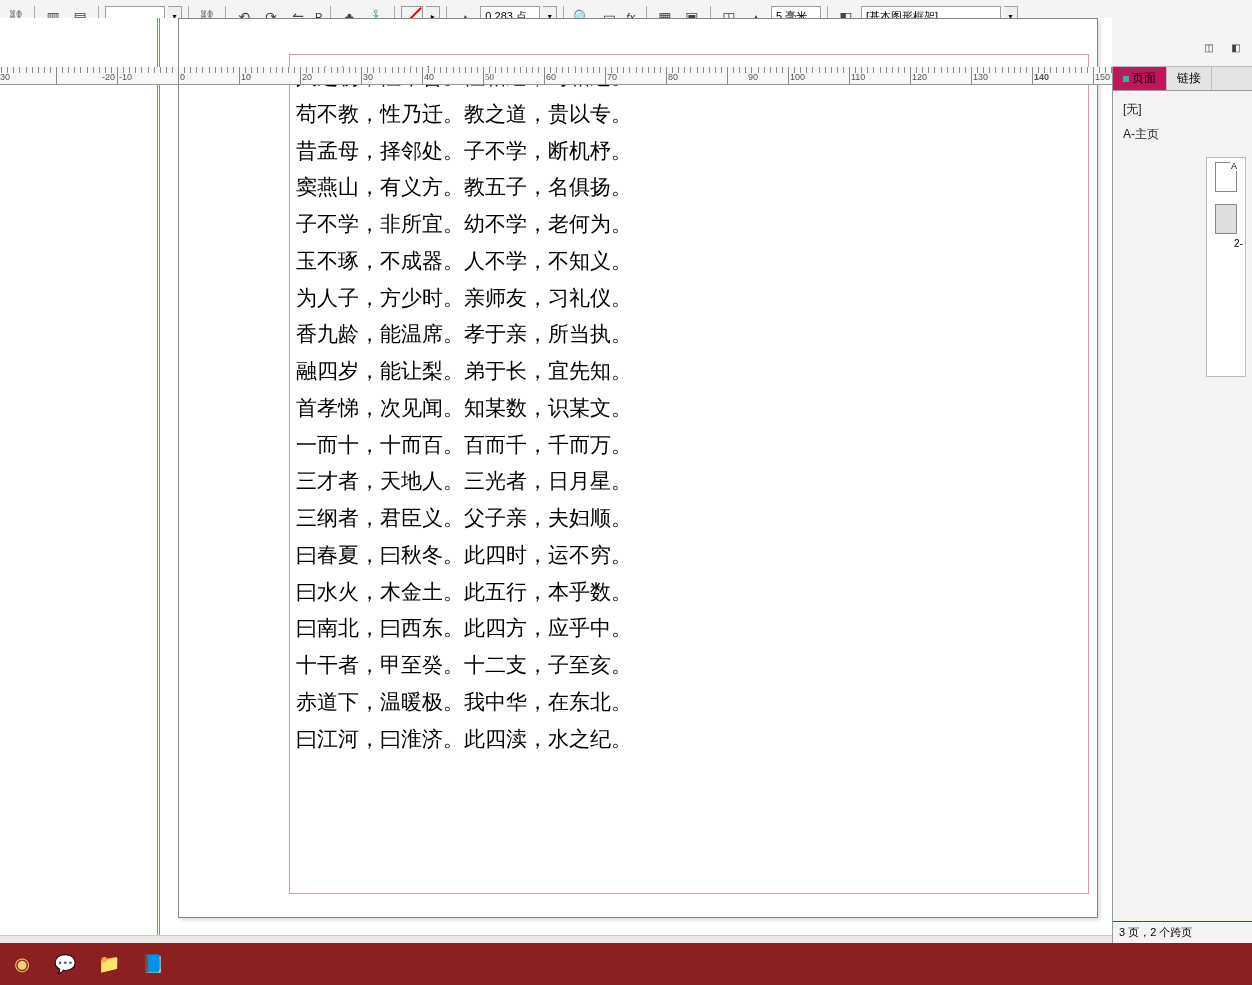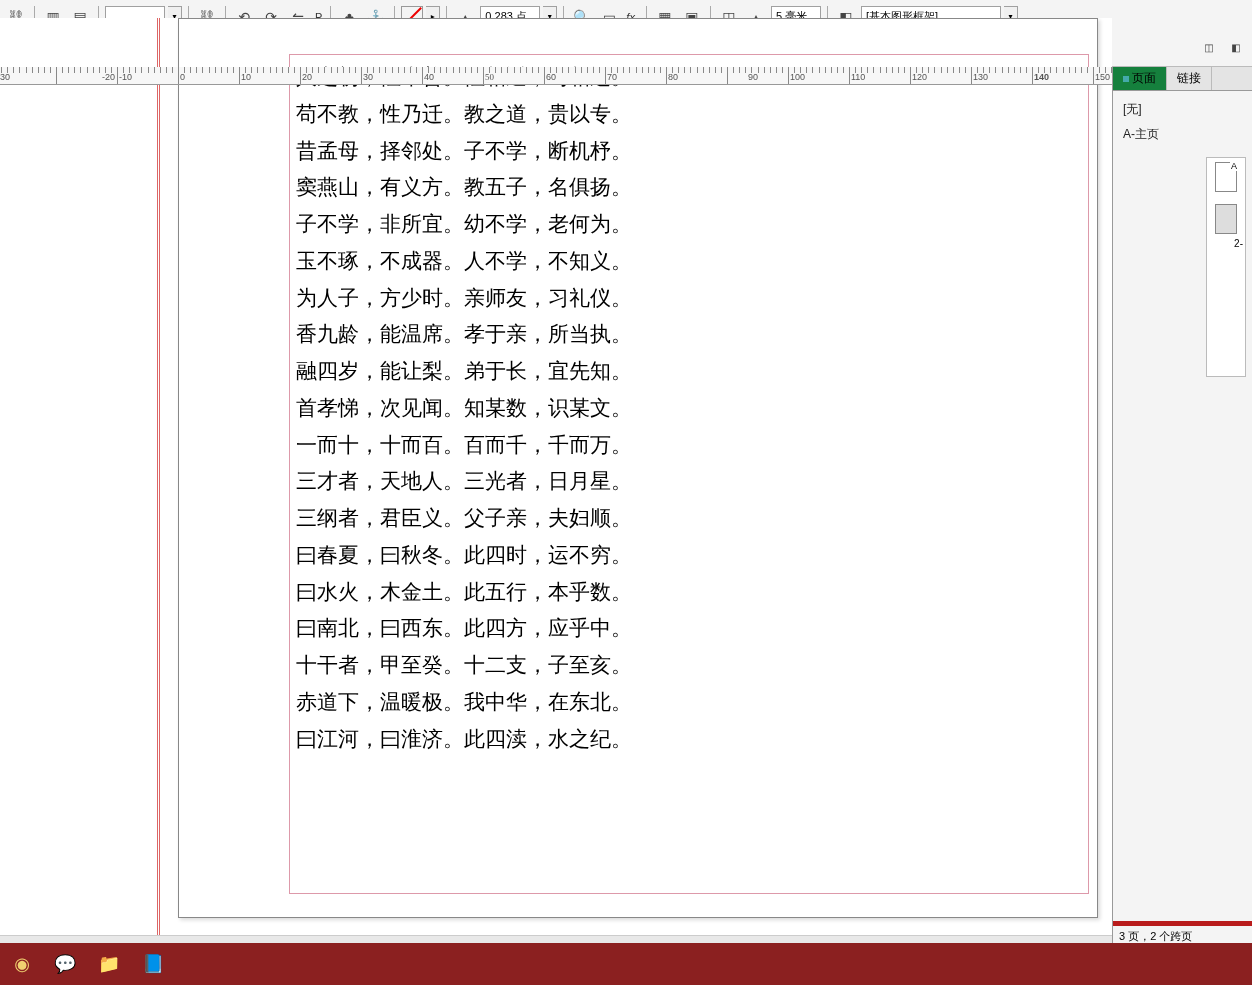--- a/index.html
+++ b/index.html
@@ -29,28 +29,28 @@
 .page { position:absolute; left:178px; top:0; width:920px; height:900px; background:#fff; border:1px solid #888; box-shadow:2px 2px 4px rgba(0,0,0,.15); }
 .margin-line { position:absolute; left:-20px; top:-20px; bottom:-50px; width:1px; background:#d66; }
 .bleed-line { position:absolute; left:-22px; top:-20px; bottom:-50px; width:1px; background:#d66; }
 .textframe { position:absolute; left:110px; top:35px; width:800px; height:840px; border:1px solid #d9a; background:transparent; }
 .doc-text { font-family:"SimSun","宋体",serif; font-size:21px; line-height:1.75; color:#000; padding:4px 6px; letter-spacing:0px; }
 .doc-text p { margin:0; white-space:nowrap; }
 
 .panel-area { position:absolute; top:67px; right:0; width:140px; bottom:42px; background:#f4f4f4; border-left:1px solid #999; z-index:5; }
 .panel-tabs { display:flex; border-bottom:1px solid #999; background:#e4e4e4; height:24px; }
 .panel-tab { padding:4px 10px; font-size:12px; border-right:1px solid #bbb; cursor:pointer; background:#e4e4e4; display:flex; align-items:center; gap:3px; }
-.panel-tab.active { background:#15803d;justify-content:flex-end; }
+.panel-tab.active { background:#be185d;justify-content:flex-end; }
 .panel-tab .accent { width:6px; height:6px; background:#4aa; display:inline-block; }
 .panel-body { padding:6px 8px; font-size:12px; color:#222; }
 .panel-item { padding:4px 2px; cursor:pointer; }
 .panel-thumbs { position:absolute; top:90px; right:6px; width:40px; height:220px; background:#fff; border:1px solid #bbb; display:flex; flex-direction:column; align-items:center; padding-top:4px; }
 .thumb { width:22px; height:30px; border:1px solid #888; margin-bottom:4px; position:relative; }
 .thumb .lbl { position:absolute; right:-2px; top:-2px; font-size:9px; background:#fff; padding:0 1px; }
-.panel-status { position:absolute; bottom:0; left:0; right:0; height:22px; border-top:5px solid #b91c1c; padding:3px 6px; font-size:11px; background:#f4f4f4; }
+.panel-status { position:absolute; bottom:0; left:0; right:0; height:22px; border-top:1px solid #b91c1c; padding:3px 6px; font-size:11px; background:#f4f4f4; }
 
 .taskbar { position:absolute; bottom:0; left:0; right:0; height:42px; background:#8b2020; display:flex; align-items:center; padding:0 8px; gap:16px; }
 .task-icon { width:28px; height:28px; display:flex; align-items:center; justify-content:center; color:#f0d070; font-size:18px; cursor:pointer; }
 .lightbar { position:absolute; bottom:42px; left:0; right:0; height:8px; background:#e8e8e8; border-top:1px solid #ccc; }
 .lightbar-txt { position:absolute; left:12px; bottom:43px; font-size:10px; color:#777; }
 </style>
 </head>
 <body>
 
 <div class="toolbar">

